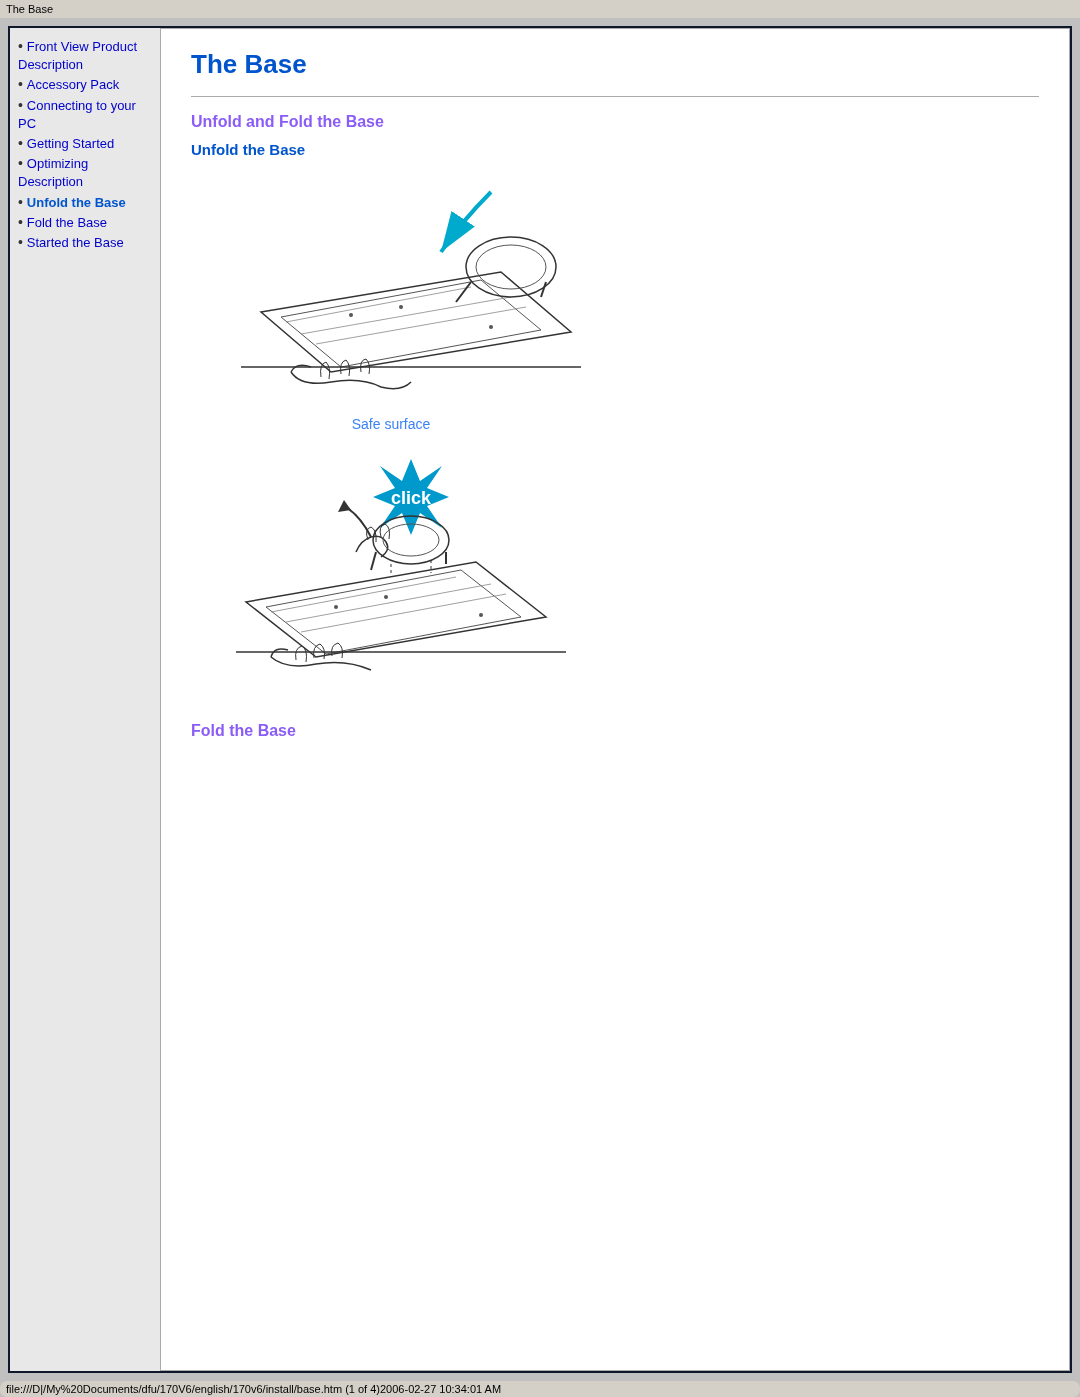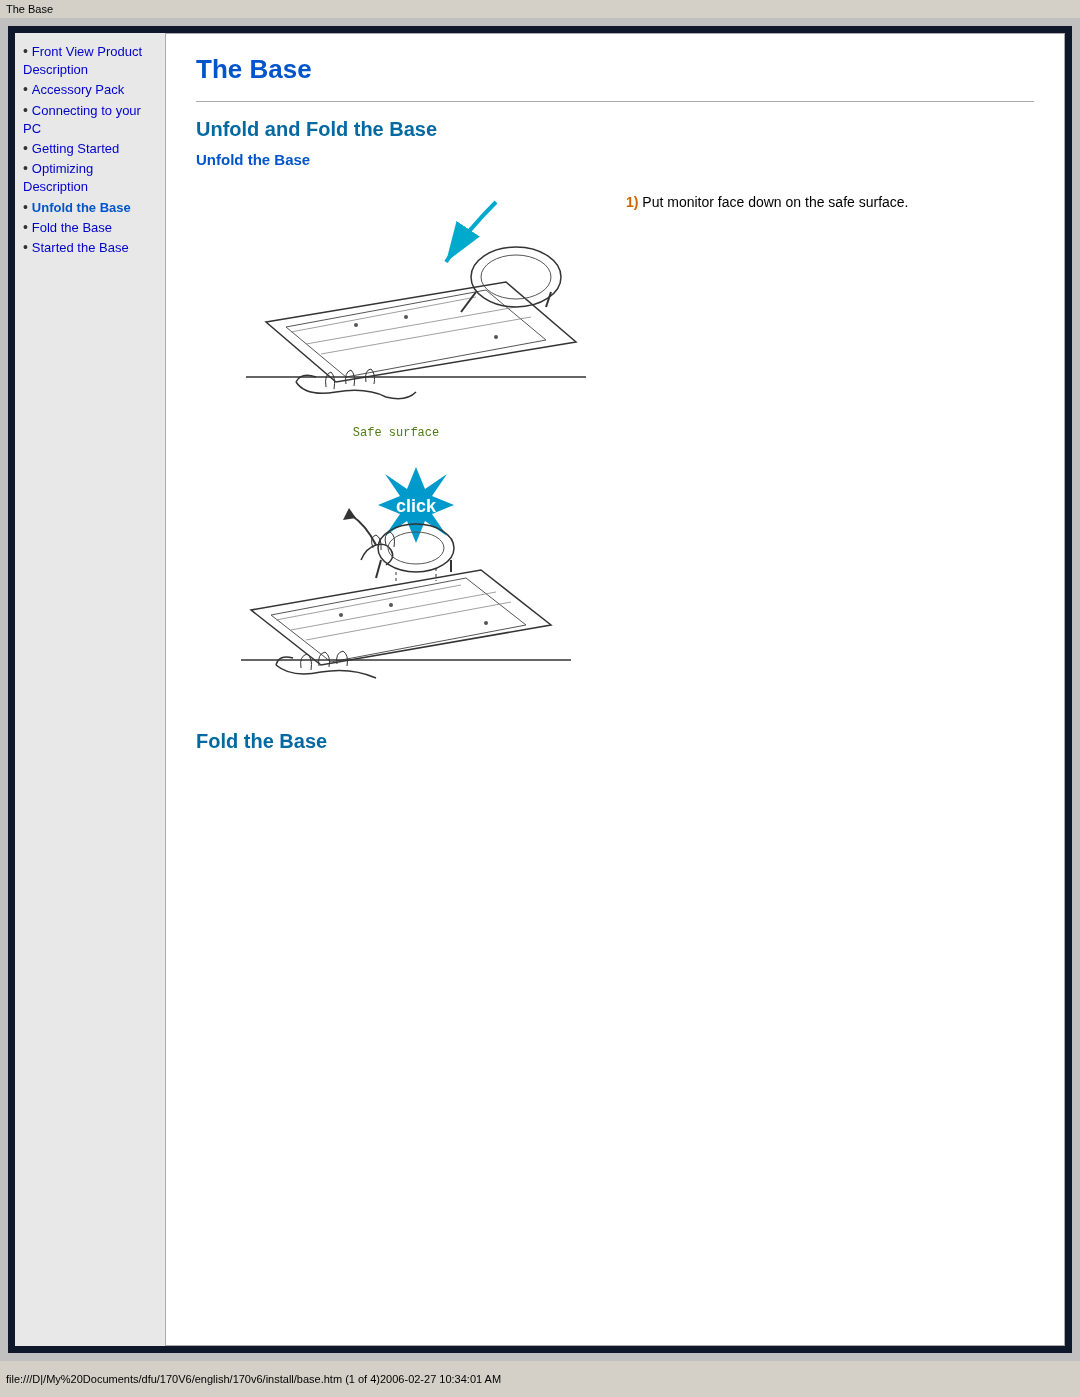--- a/index.html
+++ b/index.html
@@ -21,21 +21,21 @@
       color: #000;
       height: 18px;
       display: flex;
       align-items: center;
     }
 
     .browser-window {
       flex: 1;
       margin: 8px;
       background: #e8e8e8;
-      border: 7px solid #0f172a;
+      border: 2px solid #0f172a;
       display: flex;
       flex-direction: column;
     }
 
     .main-content-area {
       display: flex;
       flex: 1;
     }
 
     .sidebar {
@@ -87,22 +87,22 @@
       margin-bottom: 16px;
     }
 
     hr.divider {
       border: none;
       border-top: 1px solid #aaa;
       margin-bottom: 16px;
     }
 
     .section-title {
-      color: #0369a1;
-      font-size: 20px;
+      color: #8b5cf6;
+      font-size: 16px;
       font-weight: bold;
       margin-bottom: 10px;
     }
 
     .subsection-title {
       color: #0055cc;
       font-size: 15px;
       font-weight: bold;
       margin-bottom: 14px;
     }
@@ -132,25 +132,25 @@
       color: #cc6600;
       font-weight: bold;
     }
 
     .step-number-blue {
       color: #0055cc;
       font-weight: bold;
     }
 
     .safe-surface-label {
-      font-family: Liberation Mono, monospace;
-      font-size: 12px;
+      font-family: Liberation Sans, sans-serif;
+      font-size: 14px;
       font-weight: normal;
       margin-top: 4px;
-      color: #4d7c0f;
+      color: #3b82f6;
     }
 
     .illustration-svg {
       width: 380px;
       height: 240px;
     }
 
     .illustration-svg2 {
       width: 350px;
       height: 240px;
@@ -158,23 +158,24 @@
 
     .fold-section {
       margin-top: 30px;
     }
 
     .status-bar {
       background: #d4d0c8;
       padding: 2px 6px;
       font-size: 11px;
       color: #000;
-      height: 36px;
+      height: 16px;
       display: flex;
       align-items: center;
+      border-radius: 7px;
     }
 
     .starburst {
       fill: #0099cc;
     }
 
     .click-text {
       fill: white;
       font-size: 18px;
       font-weight: bold;
@@ -264,24 +265,20 @@
             <path d="M90,200 Q95,190 110,195" fill="none" stroke="#333" stroke-width="1.5"></path>
 
             <path d="M120,205 Q118,192 125,190 Q130,195 128,207" fill="none" stroke="#333" stroke-width="1"></path>
             <path d="M140,202 Q138,190 145,188 Q150,193 148,204" fill="none" stroke="#333" stroke-width="1"></path>
             <path d="M160,200 Q158,188 165,187 Q170,192 168,202" fill="none" stroke="#333" stroke-width="1"></path>
 
             <line x1="40" y1="195" x2="380" y2="195" stroke="#333" stroke-width="1.5"></line>
           </svg>
           <div class="safe-surface-label">Safe surface</div>
         </div>
-        <div class="step-description">
-          <span class="step-number-orange">1)</span>
-          <span>Put monitor face down on the safe surface.</span>
-        </div>
       </div>
 
       <div class="step-area" style="margin-top: 20px;">
         <div class="illustration-area">
 
           <svg class="illustration-svg2" viewBox="0 0 350 240" xmlns="http://www.w3.org/2000/svg">
 
             <g transform="translate(195, 45)">
 
               <polygon points="0,-38 9,-16 31,-31 16,-9 38,0 16,9 31,31 9,16 0,38 -9,16 -31,31 -16,9 -38,0 -16,-9 -31,-31 -9,-16" fill="#0099cc" class="starburst"></polygon>

